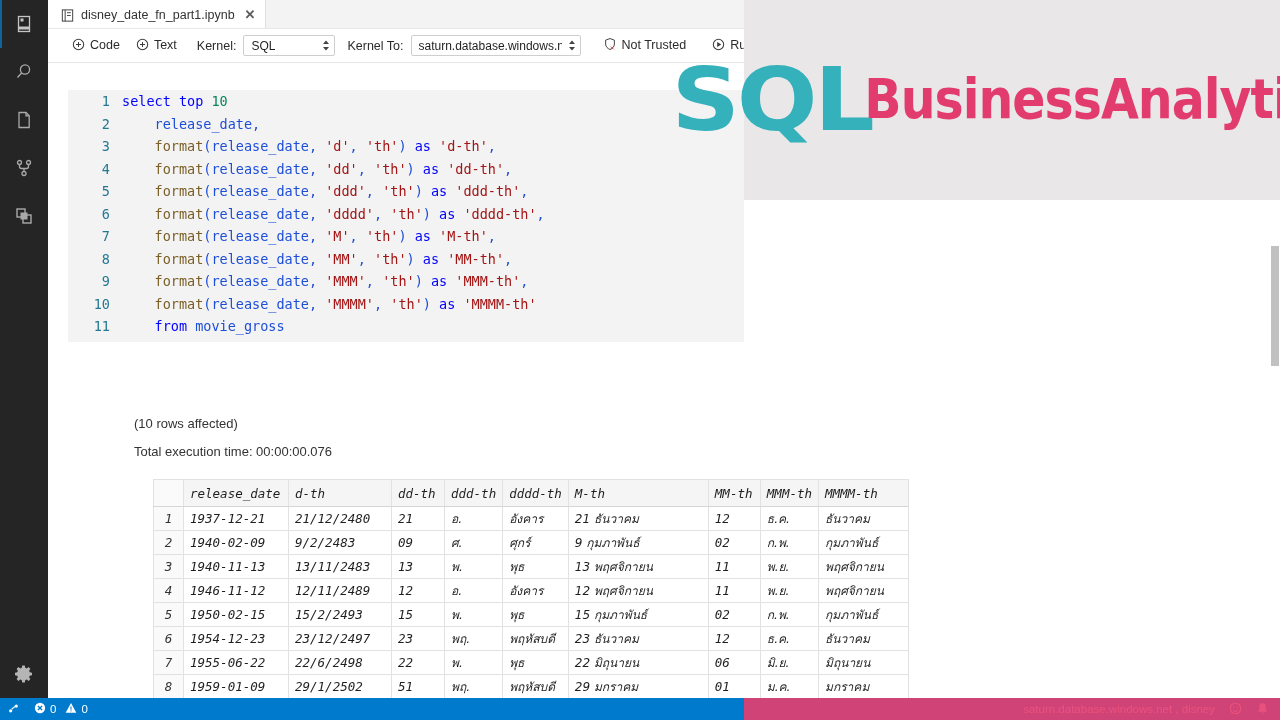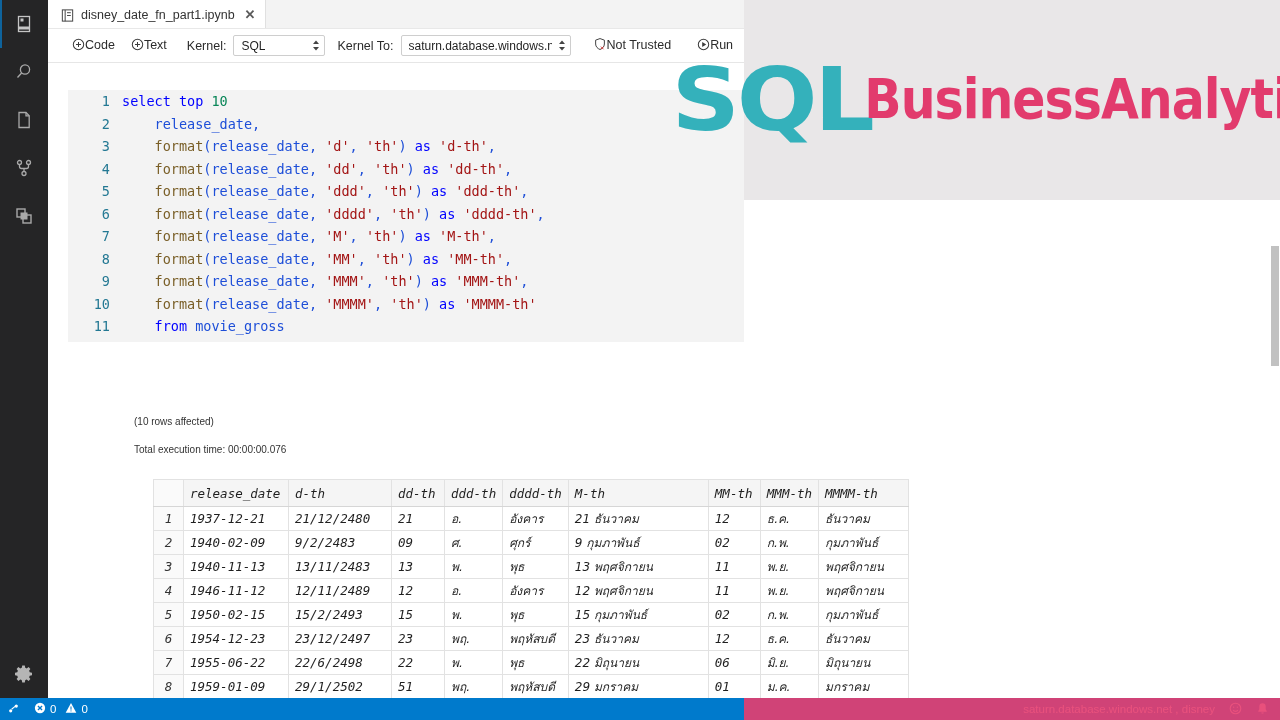--- a/index.html
+++ b/index.html
@@ -57,21 +57,21 @@
   .nb-toolbar {
     position: absolute; left: 48px; top: 29px;
     width: 1232px; height: 34px;
     background: #ffffff;
     border-bottom: 1px solid #e6e6e6;
     display: flex; align-items: center;
     padding-left: 16px; gap: 0;
     font-size: 12.5px; color: #2b2b2b;
   }
   .tb-btn {
-    display: flex; align-items: center; 
+    display: flex; align-items: center; gap: 5px;
     padding: 3px 8px; white-space: nowrap; cursor: pointer;
   }
   .tb-label { line-height: 1; }
   .tb-field-label { margin-left: 12px; margin-right: 7px; white-space: nowrap; }
   .tb-select {
     display: flex; align-items: center; justify-content: space-between;
     border: 1px solid #cecece; border-radius: 2px;
     background: #fff; height: 21px; padding: 0 4px 0 7px;
     font-size: 12px; color: #1f1f1f; gap: 6px;
   }
@@ -109,21 +109,21 @@
     color: #237893; flex: 0 0 52px;
   }
   .kw { color: #0000ff; }
   .num { color: #098658; }
   .fn { color: #795e26; }
   .str { color: #a31515; }
   .plain { color: #1d4ed8; }
 
   .result-msg {
     position: absolute; left: 86px;
-    font-size: 10px; color: #333333;
+    font-size: 13px; color: #333333;
   }
   #rows-affected { top: 353px; }
   #exec-time { top: 381px; }
 
   
   .grid {
     position: absolute; left: 105px; top: 416px;
     border-collapse: collapse;
     font-family: "DejaVu Sans Mono", monospace;
     font-size: 12.5px; color: #1f1f1f;

